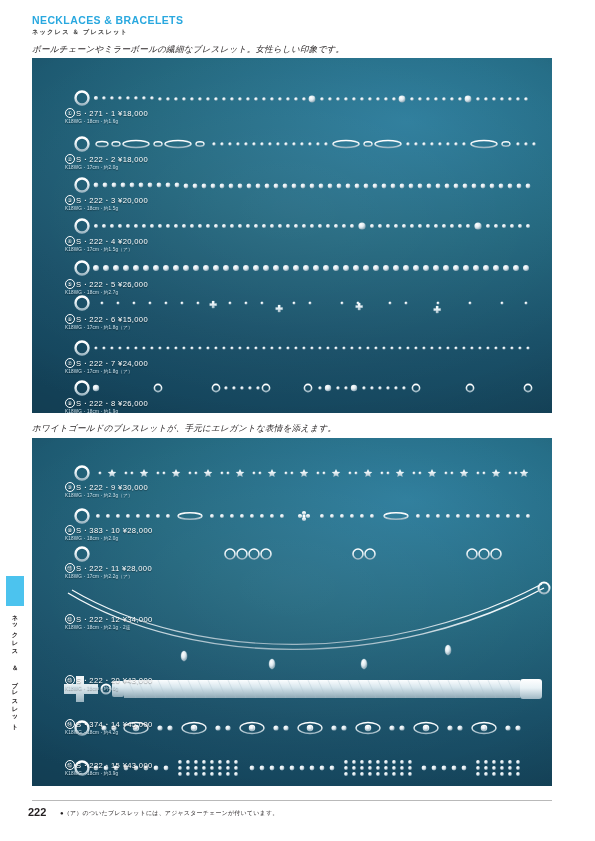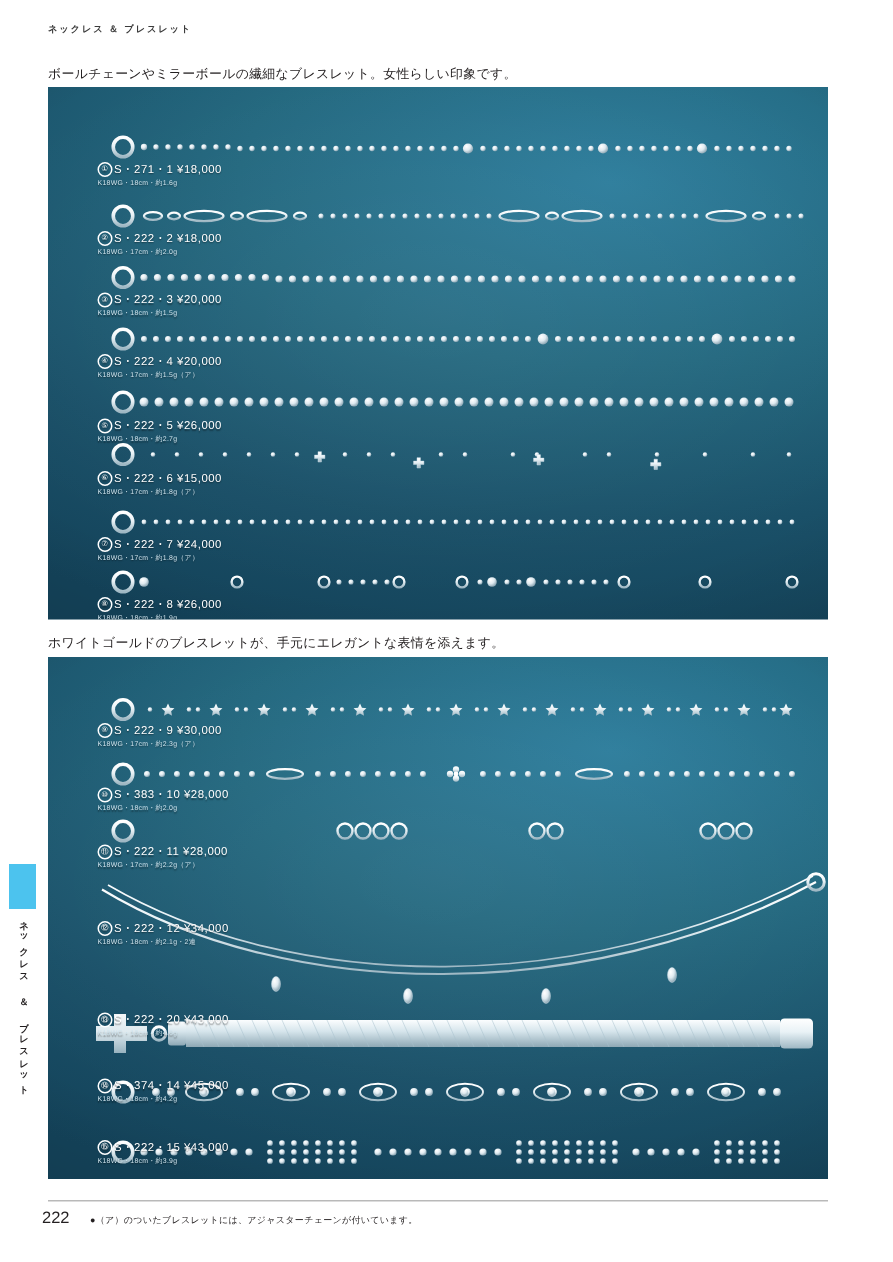--- a/index.html
+++ b/index.html
@@ -7,21 +7,21 @@
        font-family:"Liberation Sans","DejaVu Sans",sans-serif;color:#231f20;}
 
   
   .hdr{position:absolute;left:32px;top:14px;width:520px;}
   .hdr-en{font-size:10.5px;font-weight:bold;color:#29a8df;letter-spacing:.4px;
           line-height:12px;}
   .hdr-jp{font-size:6.2px;font-weight:bold;color:#3b3b3b;letter-spacing:1.2px;
           margin-top:2px;line-height:8px;}
 
   .lede{position:absolute;left:32px;font-size:8.6px;color:#231f20;
-        letter-spacing:.2px;line-height:11px;}
+        letter-spacing:.2px;line-height:11px;font-style:italic;}
   .lede1{top:44px;}
   .lede2{top:423px;}
 
   
   .panel{position:absolute;left:32px;width:520px;
          background:
            radial-gradient(125% 90% at 72% 18%, #2d7d9c 0%, #23687f 38%, #1a5068 72%, #14435a 100%);
          overflow:hidden;}
   .panel-1{top:58px;height:355px;}
   .panel-2{top:438px;height:348px;}
@@ -43,28 +43,29 @@
 
   
   .tab{position:absolute;left:6px;top:576px;width:18px;height:180px;}
   .tab-block{position:absolute;left:0;top:0;width:18px;height:30px;background:#4cc3ee;}
   .tab-txt{position:absolute;left:1px;top:34px;width:16px;
            writing-mode:vertical-rl;text-orientation:upright;
            font-size:6.2px;font-weight:bold;letter-spacing:1.4px;color:#231f20;
            line-height:16px;}
 
   
-  .pgno{position:absolute;left:28px;top:806px;font-size:11px;font-weight:normal;color:#231f20;}
+  .pgno{position:absolute;left:28px;top:806px;font-size:11px;font-weight:bold;color:#231f20;}
   .fnote{position:absolute;left:60px;top:809px;font-size:6px;color:#231f20;letter-spacing:.2px;}
   .rule{position:absolute;left:32px;top:800px;width:520px;height:.6px;background:#b9b9b9;}
 </style>
 </head>
 <body>
 
 <div class="hdr">
+  <div class="hdr-en">NECKLACES &amp; BRACELETS</div>
   <div class="hdr-jp">ネックレス ＆ ブレスレット</div>
 </div>
 
 <div class="lede lede1">ボールチェーンやミラーボールの繊細なブレスレット。女性らしい印象です。</div>
 <div class="lede lede2">ホワイトゴールドのブレスレットが、手元にエレガントな表情を添えます。</div>
 
 <div class="panel panel-1">
   <div class="vig"></div>
   <svg class="chain" width="520" height="355" viewBox="0 0 520 355">
     <defs>

